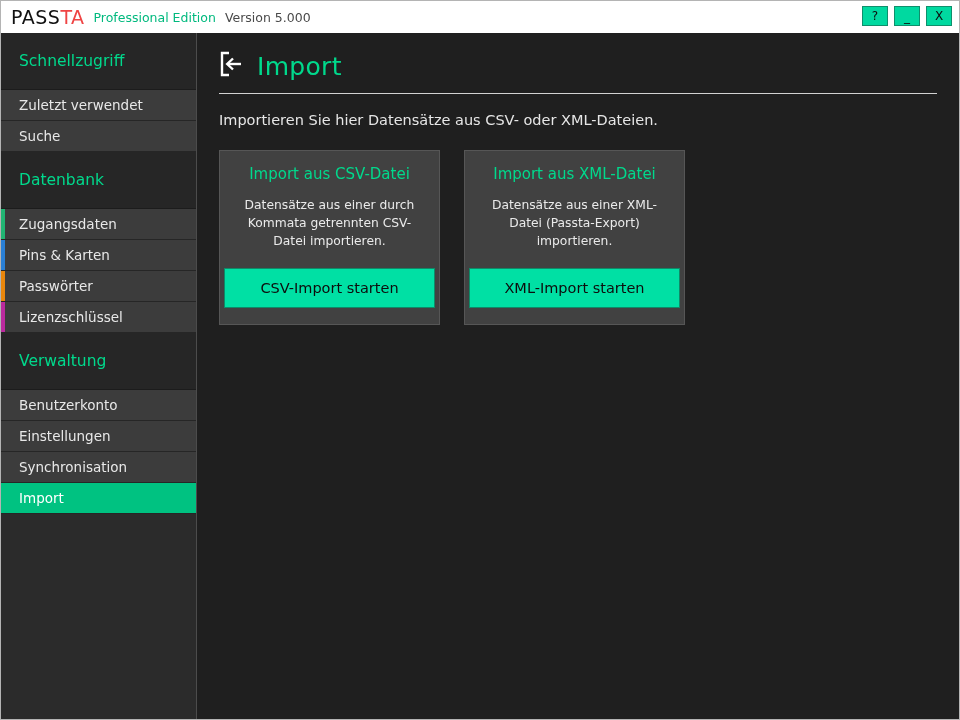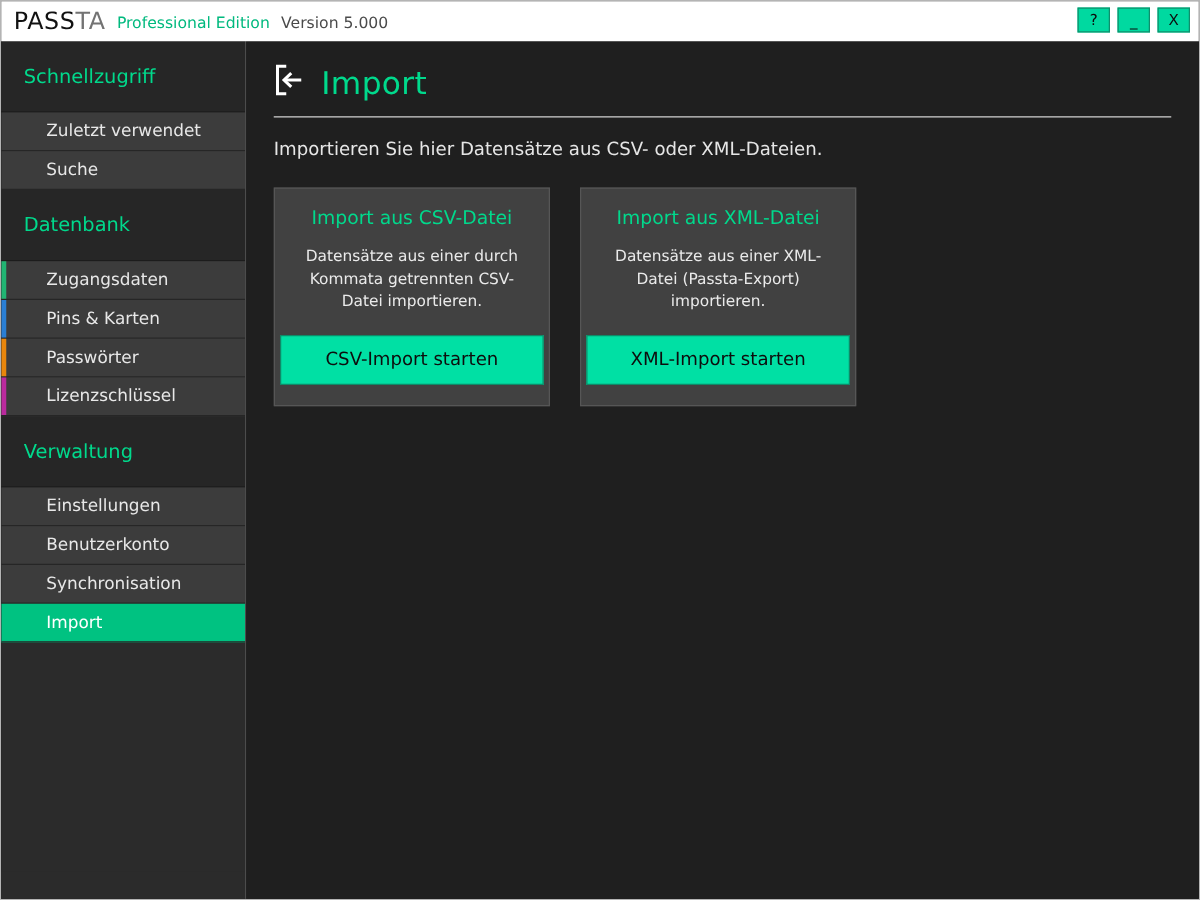--- a/index.html
+++ b/index.html
@@ -26,21 +26,21 @@
     padding: 0 6px 0 10px;
     position: relative;
   }
   .brand {
     font-size: 19px;
     letter-spacing: 0.5px;
     color: #111111;
     font-weight: 400;
     white-space: nowrap;
   }
-  .brand .ta { color: #737373; }
+  .brand .ta { color: #ef4444; }
   .edition {
     margin-left: 9px;
     font-size: 12.5px;
     color: #00b97e;
     white-space: nowrap;
   }
   .version {
     margin-left: 9px;
     font-size: 12.5px;
     color: #4a4a4a;
@@ -89,21 +89,21 @@
     display: flex; align-items: center;
     border-bottom: 1px solid #1c1c1c;
   }
   .nav-item {
     position: relative;
     height: 31px;
     display: flex; align-items: center;
     background: #3c3c3c;
     color: #e8e8e8;
     font-size: 13.5px;
-    padding-left: 36px;
+    padding-left: 18px;
     border-bottom: 1px solid #262626;
     cursor: pointer;
     white-space: nowrap;
   }
   .nav-item .accent {
     position: absolute; left: 0; top: 0; bottom: 0;
     width: 4px;
   }
   .nav-item.active {
     background: #00c281;
@@ -227,24 +227,24 @@
           <span class="accent" style="background:#e8860c"></span>
           <span>Passwörter</span>
         </div>
         <div class="nav-item">
           <span class="accent" style="background:#bb2a9e"></span>
           <span>Lizenzschlüssel</span>
         </div>
 
         <div class="sec-header">Verwaltung</div>
         <div class="nav-item">
+          <span>Benutzerkonto</span>
+        </div>
+        <div class="nav-item">
           <span>Einstellungen</span>
-        </div>
-        <div class="nav-item">
-          <span>Benutzerkonto</span>
         </div>
         <div class="nav-item">
           <span>Synchronisation</span>
         </div>
         <div class="nav-item active">
           <span>Import</span>
         </div>
 
         <div class="sidebar-filler"></div>
       </div>

